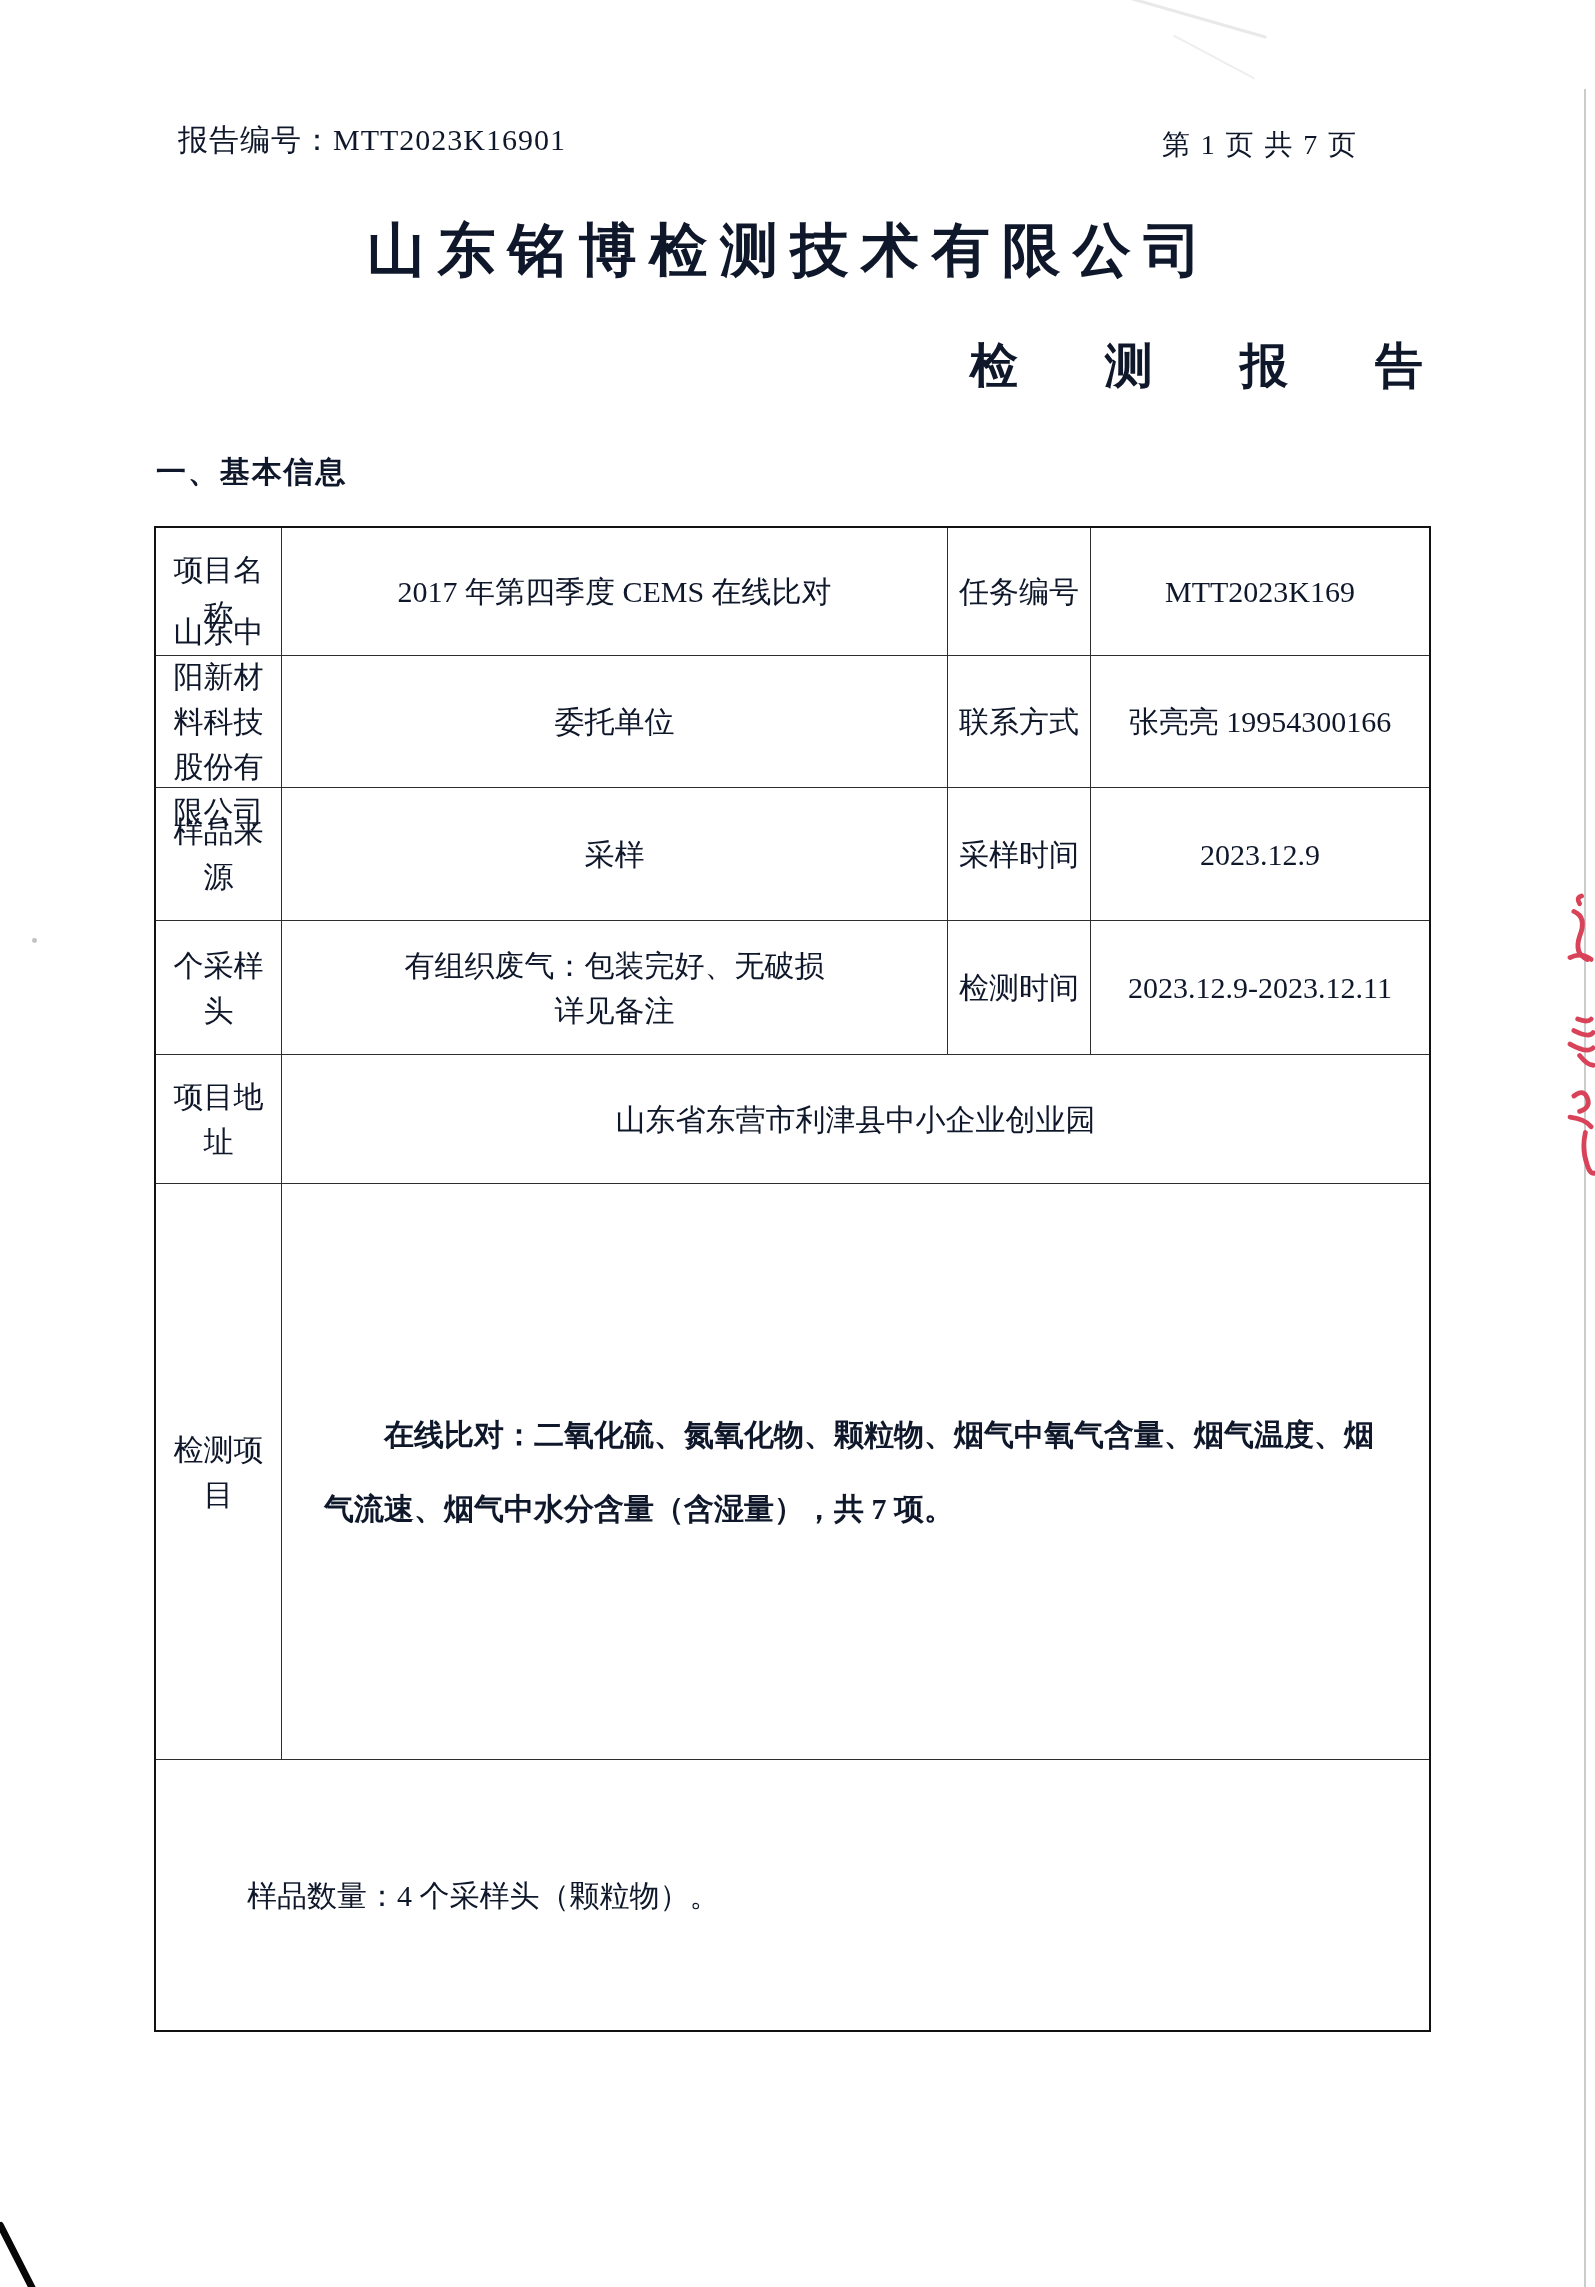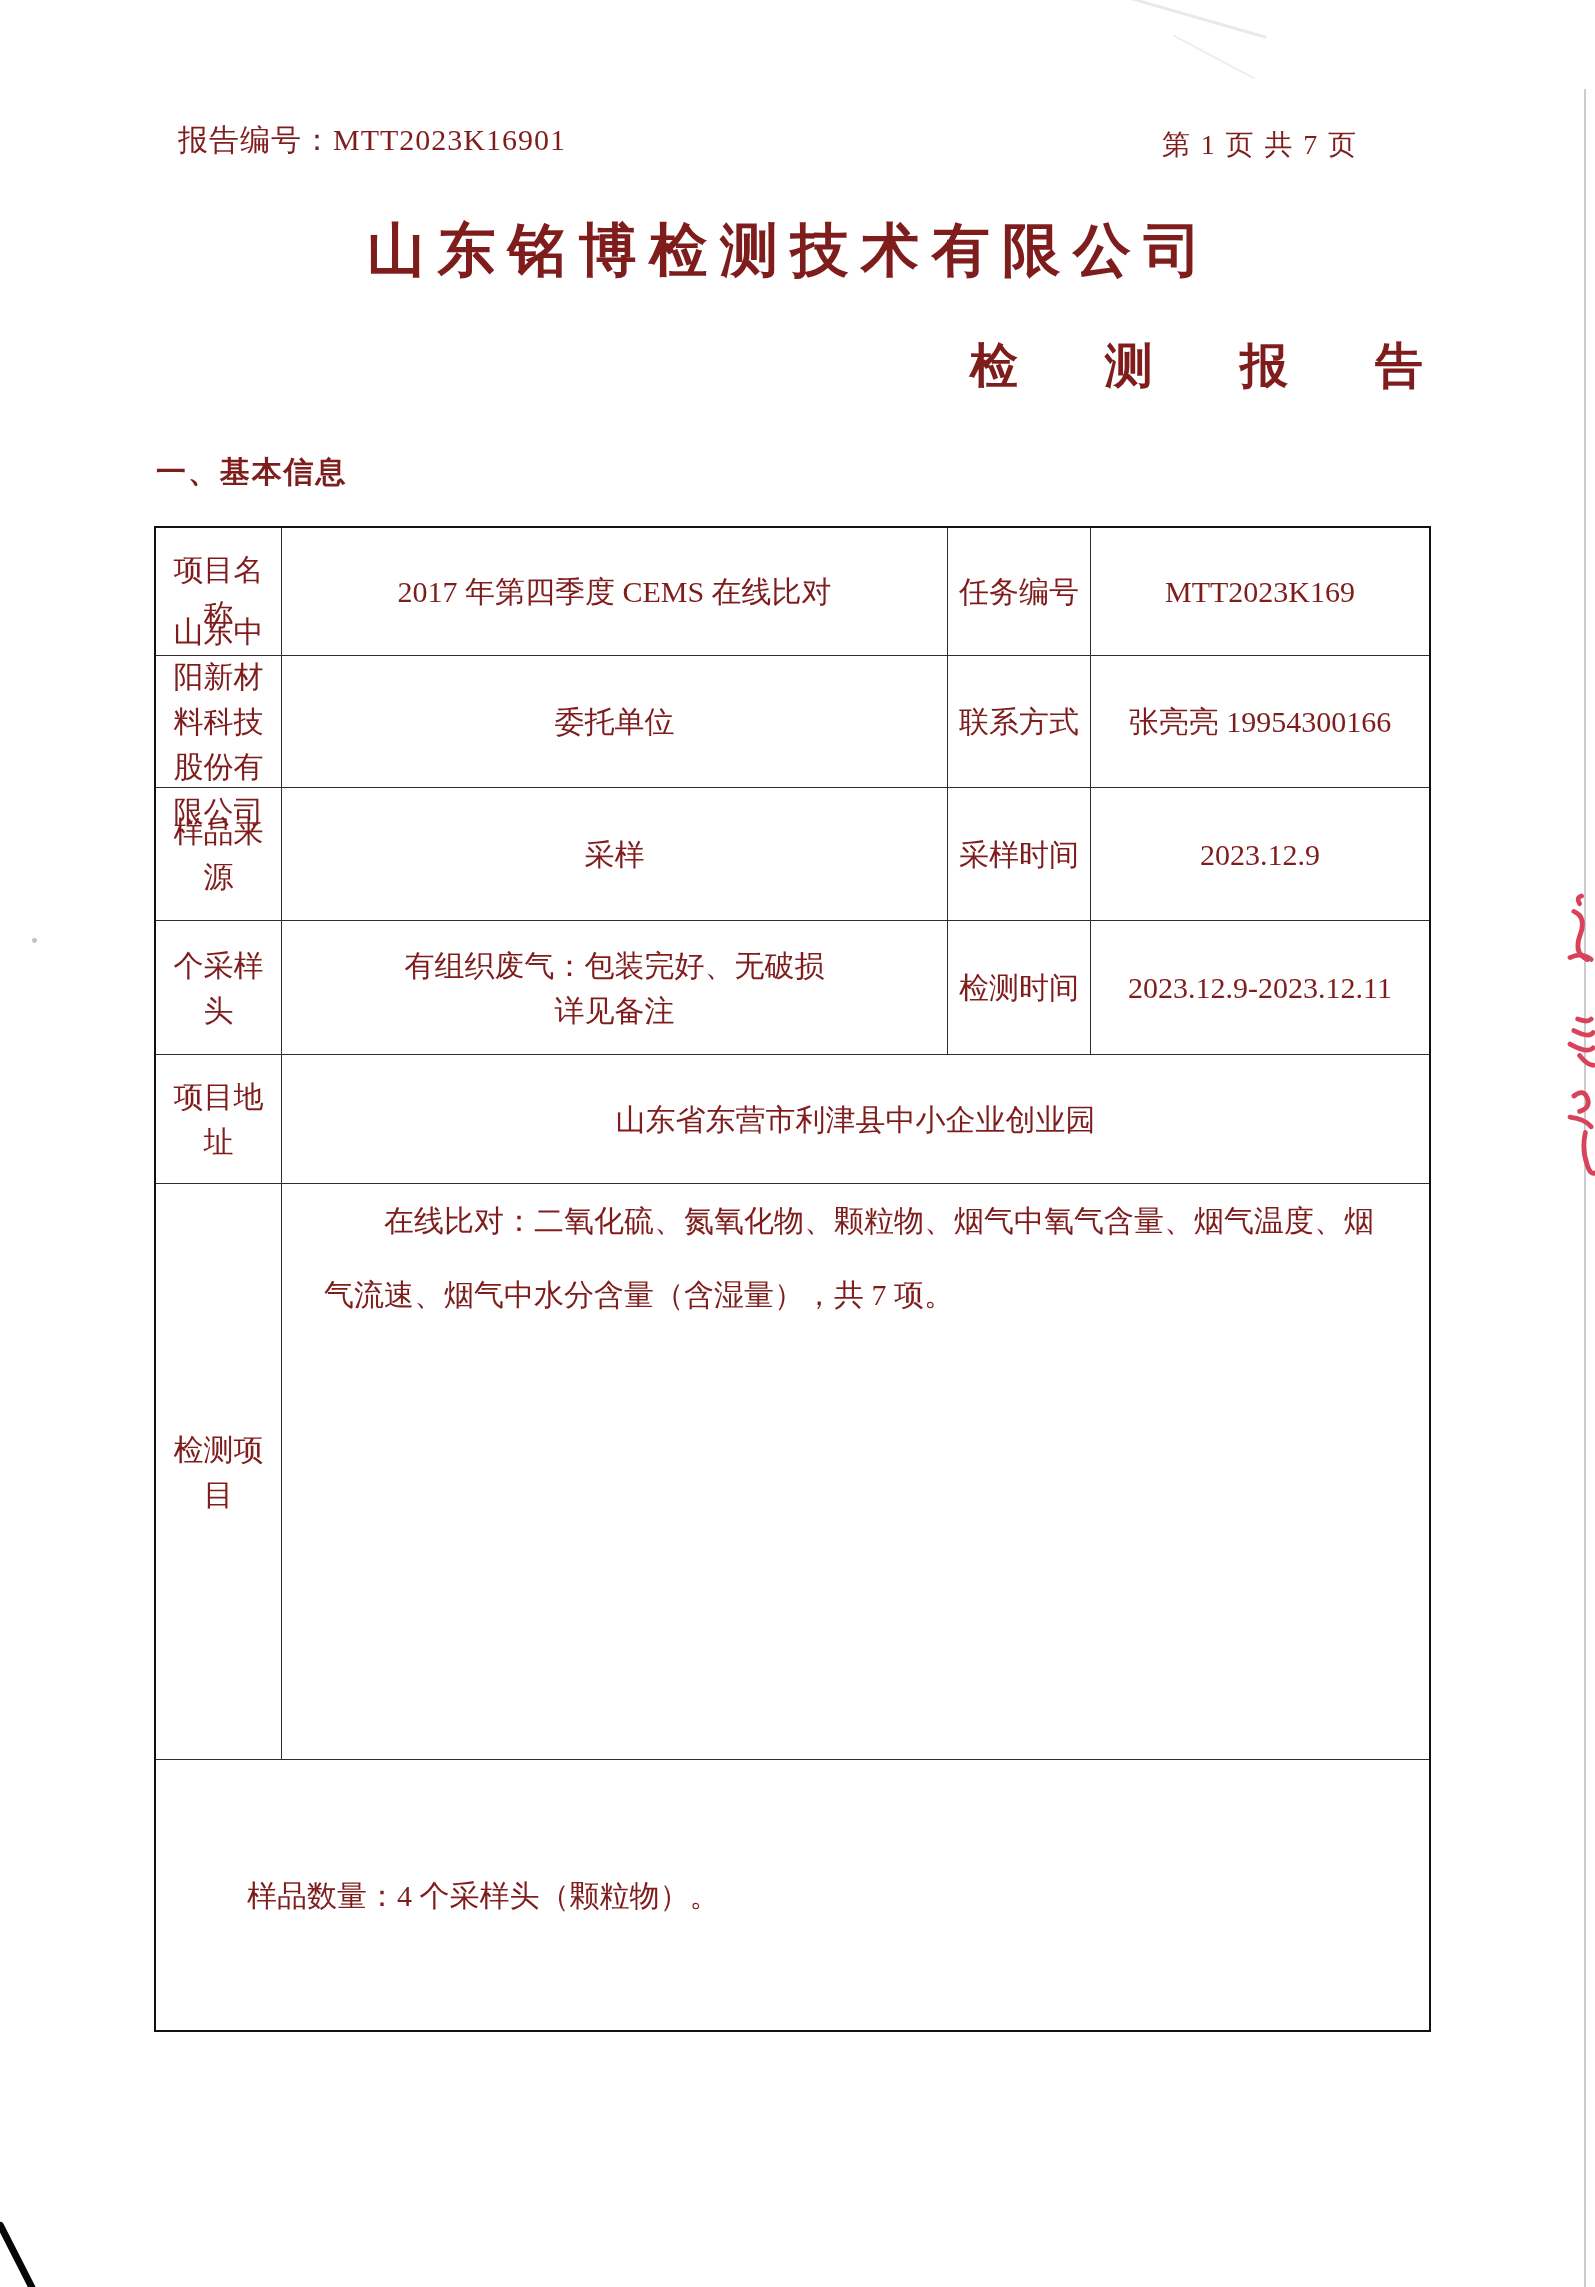--- a/index.html
+++ b/index.html
@@ -2,21 +2,21 @@
 <html><head>
 <meta charset="utf-8">
 <style>
   html,body{margin:0;padding:0;background:#e9e9e9;}
   .page{
     position:relative;
     width:1595px;height:2287px;
     background:#ffffff;
     overflow:hidden;
     font-family:"Liberation Serif","DejaVu Serif",serif;
-    color:#7f1d1d;
+    color:#0f172a;
   }
   
   .report-no{
     position:absolute;left:178px;top:120px;
     font-size:30px;letter-spacing:1px;
   }
   .page-indicator{
     position:absolute;left:1162px;top:126px;
     font-size:28px;letter-spacing:1.9px;
   }
@@ -54,21 +54,21 @@
     border-right:1.9px solid #2e2e2e;
     border-bottom:1.9px solid #2e2e2e;
     font-size:30px;line-height:1.5;
     text-align:center;
     padding:3.9px 9.7px;box-sizing:border-box;
   }
   .cell.no-r{border-right:none;}
   .cell.no-b{border-bottom:none;}
   .cell.span3{grid-column:span 3;}
   .cell.multiline{flex-direction:column;text-align:center;}
-  .cell.items-cell{align-items:flex-start;justify-content:flex-start;padding:0;}
+  .cell.items-cell{align-items:center;justify-content:flex-start;padding:0;font-weight:bold;}
   .items-par{
     margin:0;padding:0 42px;
     text-indent:2em;text-align:left;
     font-size:30px;line-height:2.45;
     width:100%;box-sizing:border-box;
   }
   .cell.remark-value{justify-content:flex-start;padding-left:91px;text-align:left;}
   .remark-label{letter-spacing:0;}
   
   .edge-line{

